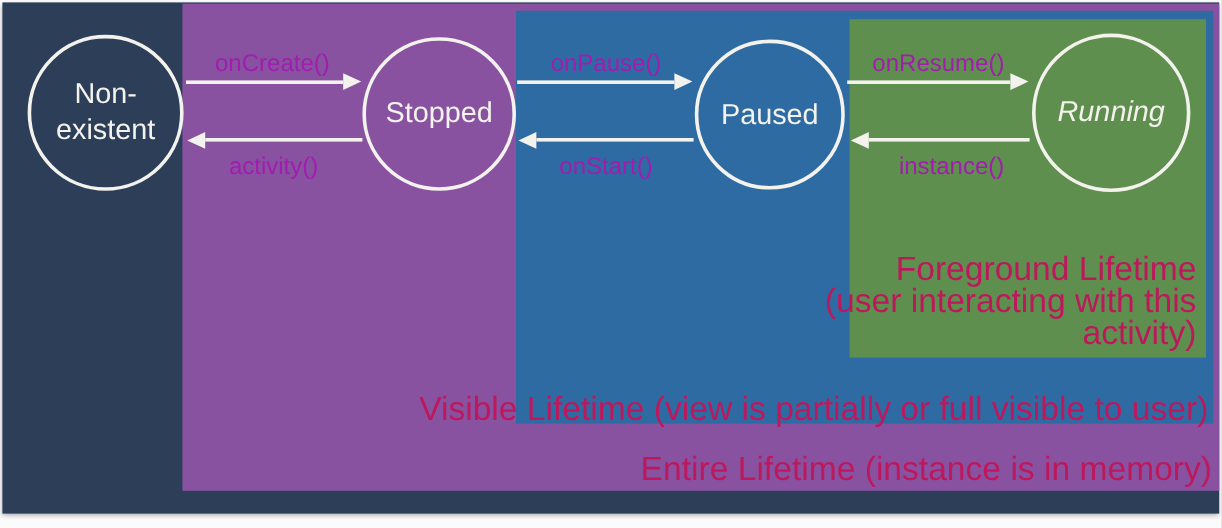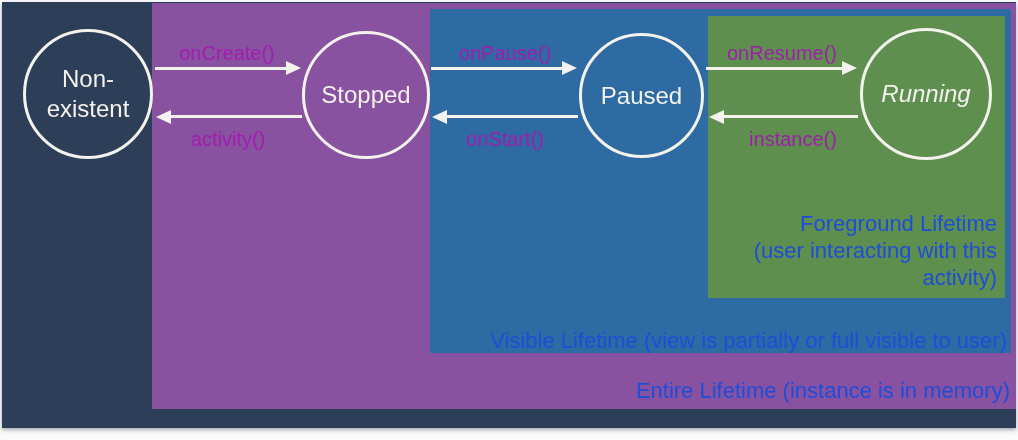--- a/index.html
+++ b/index.html
@@ -18,22 +18,22 @@
     background: #2d3e58;
     box-shadow: 0 2px 4px rgba(90,100,115,0.55);
   }
   .region { position: absolute; }
   .region-entire     { left: 152px; top: 3px;  width: 864px; height: 406px; background: #8852a1; }
   .region-visible    { left: 430px; top: 9px;  width: 581px; height: 344px; background: #2e6ba3; }
   .region-foreground { left: 708px; top: 16px; width: 297px; height: 282px; background: #5f8f4e; }
 
   .lifetime-label {
     position: absolute;
-    color: #1d4ed8;
-    font-size: 22px;
+    color: #be185d;
+    font-size: 28px;
     line-height: 27px;
     text-align: right;
     white-space: pre-line;
   }
   .label-foreground { right: 21px; top: 210px; }
   .label-visible    { right: 11px; top: 327px; }
   .label-entire     { right:  8px; top: 377px; }
 
   .state {
     position: absolute;

